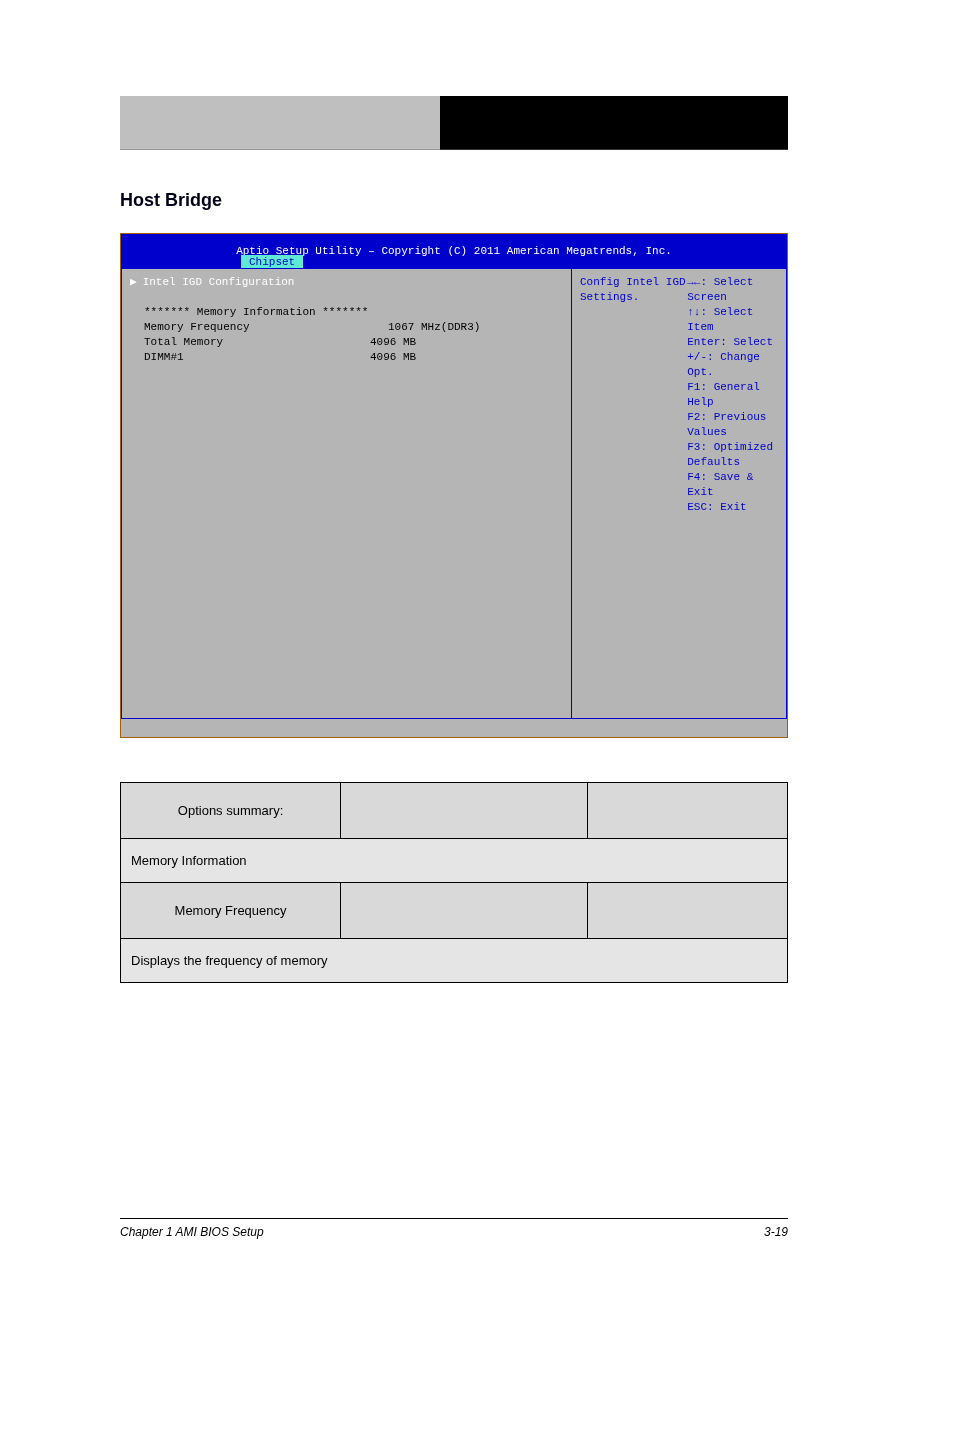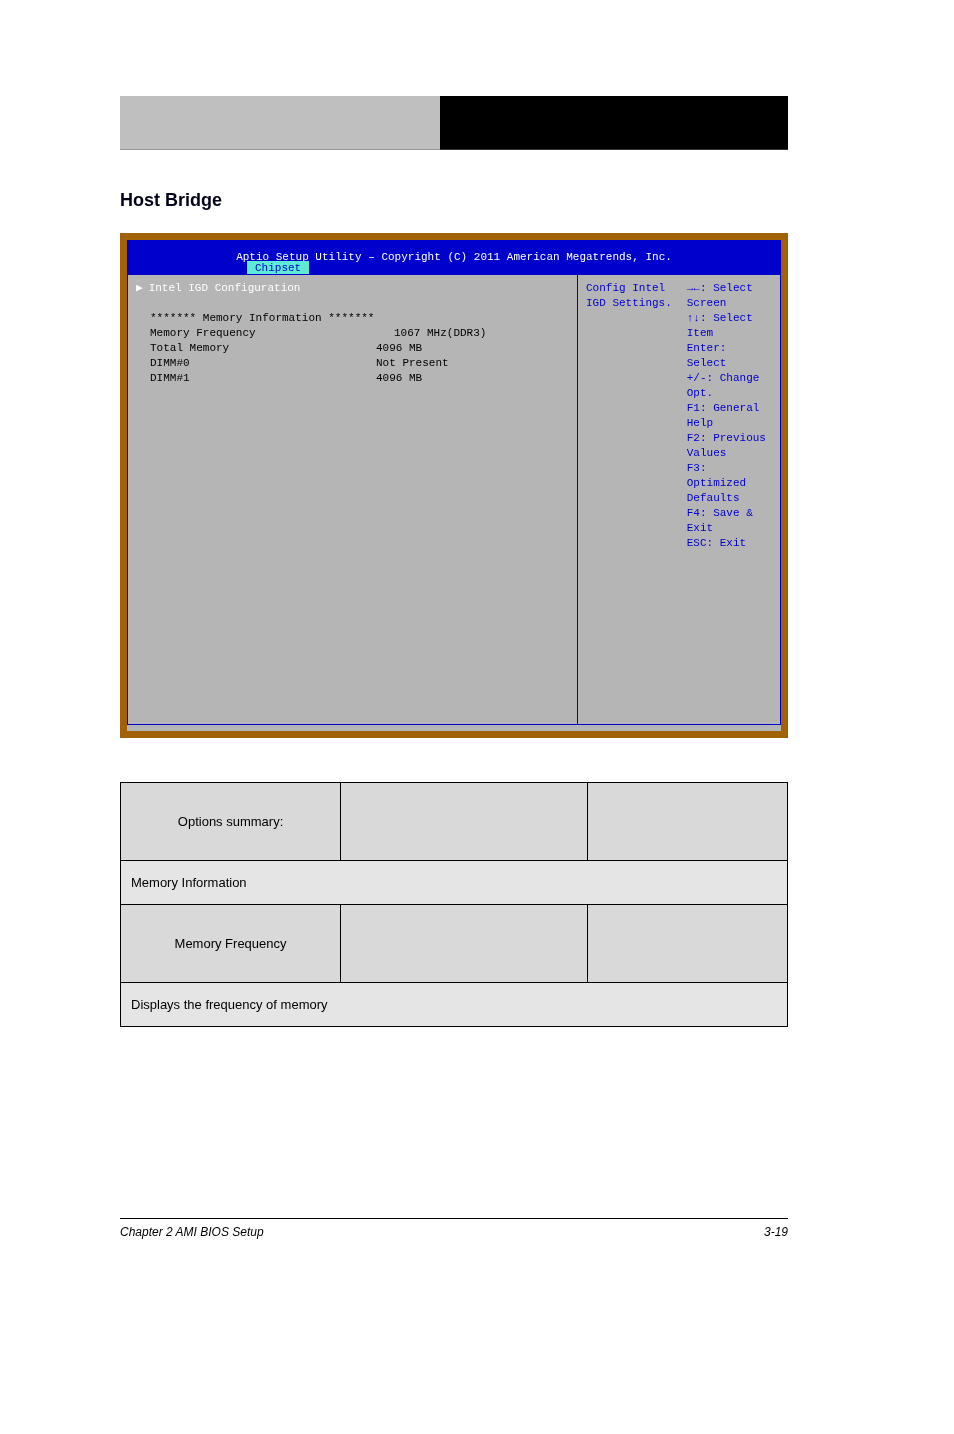--- a/index.html
+++ b/index.html
@@ -46,21 +46,21 @@
       font-size: 18px;
       font-weight: bold;
       color: #000019;
     }
     .bios-container {
       position: absolute;
       top: 233px;
       left: 120px;
       width: 668px;
       height: 505px;
-      border: 7px solid #a16207;
+      border: 1px solid #a16207;
       background: #b5b5b5;
     }
     .bios-titlebar {
       height: 34px;
       background: #0000cc;
       color: #ffffff;
       display: flex;
       flex-direction: column;
       align-items: center;
       justify-content: center;
@@ -126,21 +126,21 @@
     .doc-table {
       position: absolute;
       top: 782px;
       left: 120px;
       width: 668px;
       border-collapse: collapse;
       font-size: 13px;
     }
     .doc-table td, .doc-table th {
       border: 1px solid #000;
-      padding: 31px 10px;
+      padding: 20px 10px;
       vertical-align: middle;
     }
     .doc-table .hdr {
       background: #d9d9d9;
       font-weight: normal;
       text-align: center;
     }
     .doc-table .body-row td {
       background: #e5e5e5;
       text-align: left;
@@ -193,24 +193,20 @@
       <div class="bios-left-item">
         <span class="label" style="padding-left:14px">******* Memory Information *******</span>
       </div>
       <div class="bios-left-item">
         <span class="label" style="padding-left:14px">Memory Frequency</span>
         <span class="value" style="padding-left:18px">1067 MHz(DDR3)</span>
       </div>
       <div class="bios-left-item">
         <span class="label" style="padding-left:14px">Total Memory</span>
         <span class="value">4096 MB</span>
-      </div>
-      <div class="bios-left-item">
-        <span class="label" style="padding-left:14px">DIMM#0</span>
-        <span class="value">Not Present</span>
       </div>
       <div class="bios-left-item">
         <span class="label" style="padding-left:14px">DIMM#1</span>
         <span class="value">4096 MB</span>
       </div>
     </div>
     <div class="bios-right">
       <div class="bios-help-block">Config Intel IGD Settings.</div>
       <div class="bios-help-block">
         <div>→←: Select Screen</div>
@@ -243,14 +239,14 @@
     <td class="hdr"></td>
     <td class="hdr"></td>
   </tr>
   <tr class="body-row">
     <td colspan="3">Displays the frequency of memory</td>
   </tr>
 </tbody>
   </table>
 
 <div class="page-footer-line"></div>
-<div class="page-footer-left">Chapter 2 AMI BIOS Setup</div>
+<div class="page-footer-left">Chapter 1 AMI BIOS Setup</div>
 <div class="page-footer-right">3-19</div>
 
 </body></html>

